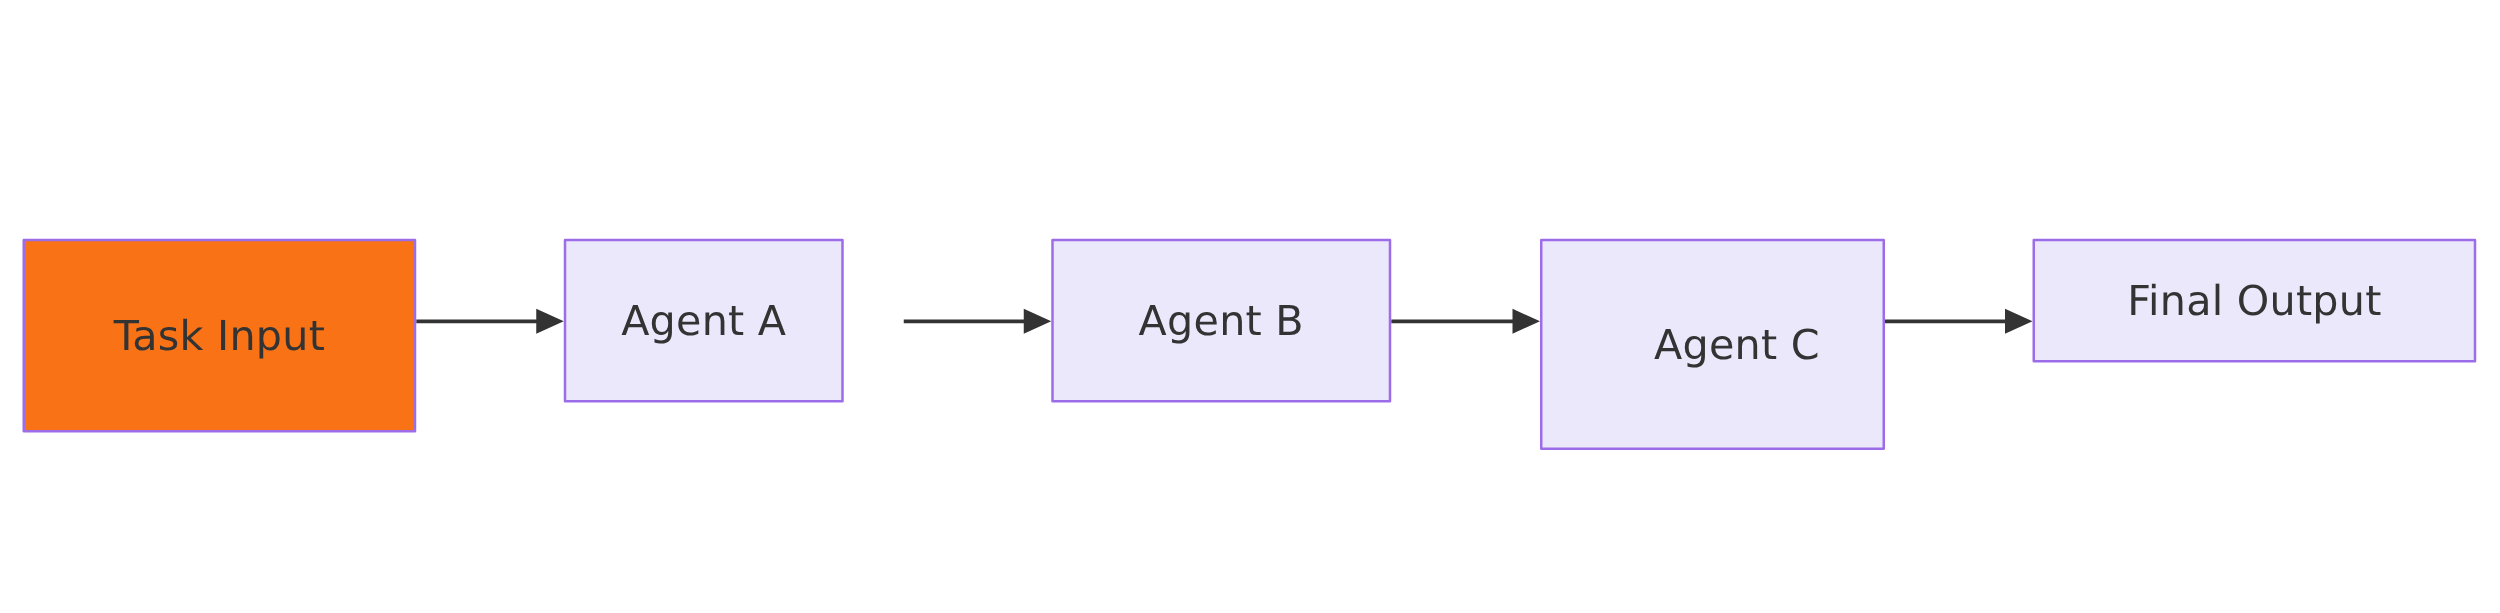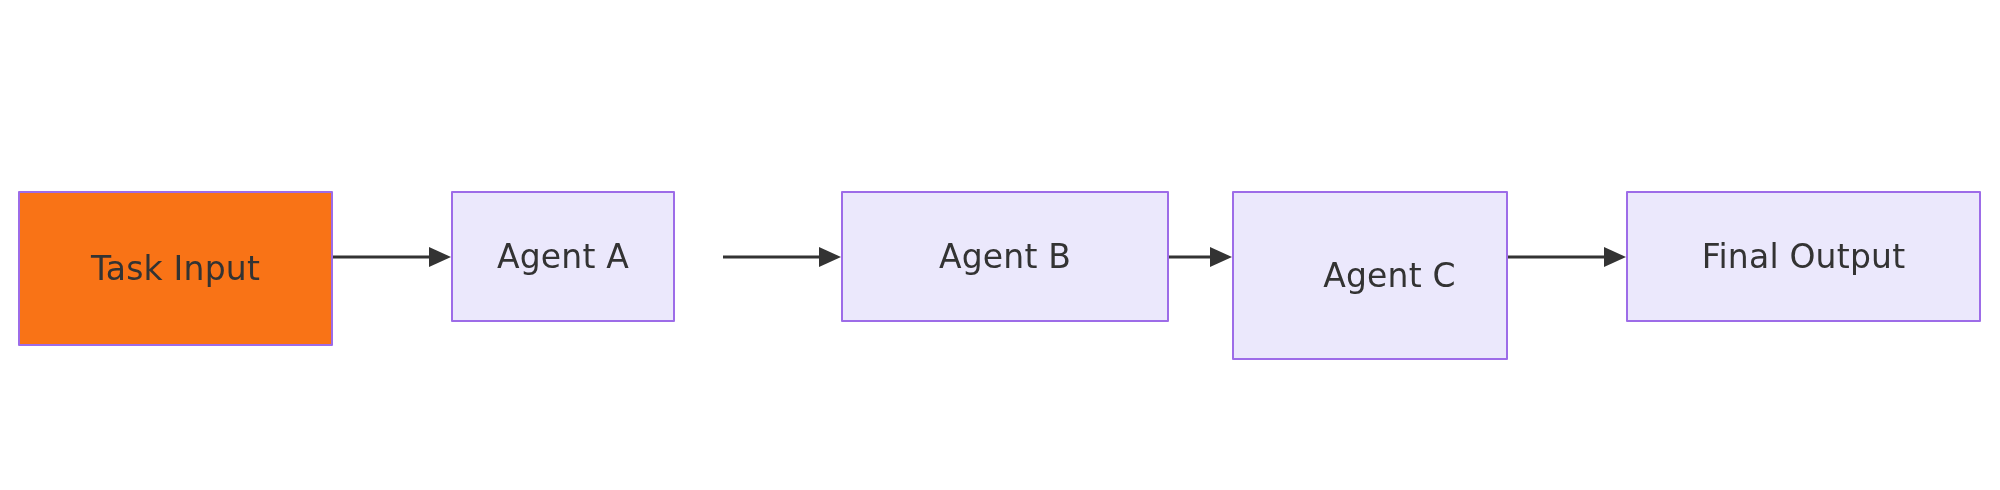--- a/index.html
+++ b/index.html
@@ -82,25 +82,25 @@
     </div>
 
   <div class="node" id="node-0" style="left: 18px; top: 191px; width: 315px; height: 155px; background: #f97316; border-color: rgb(157, 108, 232); border-width: 2.5px;">
     <span class="node-label" style="color: rgb(51, 51, 51); font-size: 33px;">Task Input</span>
   </div>
 
   <div class="node" id="node-1" style="left: 451px; top: 191px; width: 224px; height: 131px; background: rgb(235, 232, 252); border-color: rgb(157, 108, 232); border-width: 2.5px;">
     <span class="node-label" style="color: rgb(51, 51, 51); font-size: 33px;">Agent A</span>
   </div>
 
-  <div class="node" id="node-2" style="left: 841px; top: 191px; width: 328px; height: 131px; background: rgb(235, 232, 252); border-color: rgb(157, 108, 232); border-width: 2.5px;">
+  <div class="node" id="node-2" style="left: 841px; top: 191px; width: 272px; height: 131px; background: rgb(235, 232, 252); border-color: rgb(157, 108, 232); border-width: 2.5px;">
     <span class="node-label" style="color: rgb(51, 51, 51); font-size: 33px;">Agent B</span>
   </div>
 
   <div class="node" id="node-3" style="left: 1232px; top: 191px; width: 276px; height: 169px; background: rgb(235, 232, 252); border-color: rgb(157, 108, 232); border-width: 2.5px; padding-left: 39px;">
     <span class="node-label" style="color: rgb(51, 51, 51); font-size: 33px;">Agent C</span>
   </div>
 
-  <div class="node" id="node-4" style="left: 1626px; top: 191px; width: 355px; height: 131px; background: rgb(235, 232, 252); border-color: rgb(157, 108, 232); border-width: 2.5px;">
+  <div class="node" id="node-4" style="left: 1626px; top: 191px; width: 355px; height: 99px; background: rgb(235, 232, 252); border-color: rgb(157, 108, 232); border-width: 2.5px;">
     <span class="node-label" style="color: rgb(51, 51, 51); font-size: 33px;">Final Output</span>
   </div>
 
 </div>
 
 </body></html>

